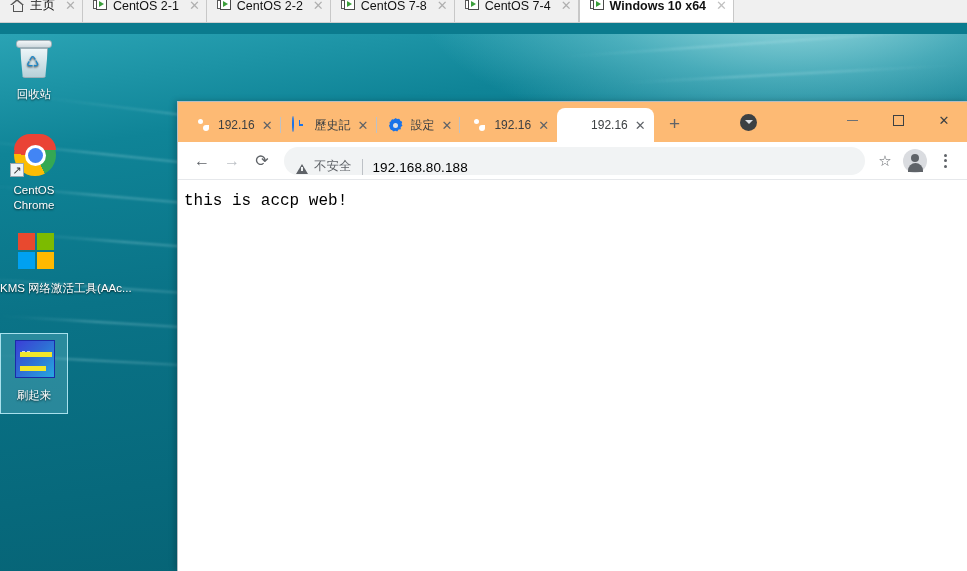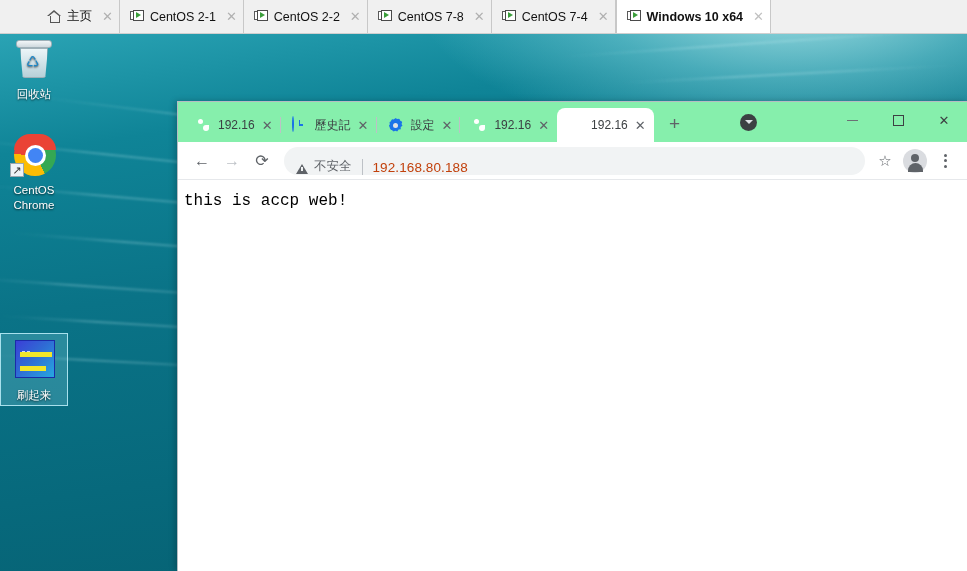--- a/index.html
+++ b/index.html
@@ -11,26 +11,25 @@
   #screen {
     position: relative;
     width: 967px; height: 571px;
     background: #0b7b8e;
     overflow: hidden;
   }
 
   
   #vm-tabstrip {
     position: absolute; left: 0; top: 0;
-    width: 967px; height: 34px;
+    width: 967px; height: 23px;
     background: #f0f0f0;
     border-bottom: 1px solid #cfcfcf;
     display: flex;
     align-items: flex-end;
-    padding-left: 37px;
   }
   .vm-tab {
     position: relative;
     height: 33px;
     display: flex; align-items: center;
     padding: 0 6px 0 10px;
     background: #f0f0f0;
     border-right: 1px solid #c8c8c8;
     font-size: 12.5px;
     color: #111;
@@ -191,21 +190,21 @@
     width: 790px; height: 470px;
     background: #dee1e6;
     border: 1px solid #b6bcc2;
     border-bottom: none; border-right: none;
     box-shadow: -2px 0 6px rgba(0,0,0,0.22);
     display: flex; flex-direction: column;
   }
   #chrome-tabbar {
     height: 40px; position: relative;
     display: flex; align-items: flex-end;
-    background: #86efac;
+    background: #fdba74;
     padding-left: 6px;
   }
   .ch-tab {
     position: relative;
     height: 34px;
     display: flex; align-items: center;
     gap: 7px;
     padding: 0 8px 0 11px;
     font-size: 12px;
     color: #3c4043;
@@ -318,21 +317,21 @@
     border-left: 6px solid transparent; border-right: 6px solid transparent;
     border-bottom: 10px solid #5f6368;
     position: relative; top: -1px;
   }
   #omnibox .warn-tri::after {
     content: ""; position: absolute; left: -1px; top: 3px;
     width: 2px; height: 4px; background: #f1f3f4;
   }
   #omnibox .ins-text { color: #5f6368; font-size: 12.5px; }
   #omnibox .vsep { width: 1px; height: 16px; background: #bdc1c6; margin: 0 4px; }
-  #omnibox .url { color: #c2410c; font-size: 13.5px; letter-spacing: 0.1px; }
+  #omnibox .url { color: #000000; font-size: 13.5px; letter-spacing: 0.1px; }
   .star-glyph { font-size: 15px; color: #5f6368; }
   .avatar-circle {
     width: 24px; height: 24px; border-radius: 50%;
     background: #dadce0; position: relative;
   }
   .avatar-circle::before {
     content: ""; position: absolute; left: 8px; top: 5px;
     width: 8px; height: 8px; border-radius: 50%; background: #5f6368;
   }
   .avatar-circle::after {
@@ -438,22 +437,33 @@
         <span class="chrome-logo">
           <span class="topred"></span>
           <span class="inner"></span>
           <span class="inner2"></span>
         </span>
         <span class="shortcut-arrow">↗</span>
       </div>
       <div>CentOS Chrome</div>
     </div>
 
-
-    <div class="desk-icon selected" style="left:0px; top:299px; width:68px; padding-top:3px; padding-bottom:2px;">
+    <div class="desk-icon" style="left:0px; top:196px; width:72px;">
+      <div class="glyph">
+        <span class="winlogo">
+          <span class="q1"></span>
+            <span class="q2"></span>
+            <span class="q3"></span>
+            <span class="q4"></span>
+        </span>
+      </div>
+      <div style="white-space:nowrap;">KMS 网络激活工具(AAc...</div>
+    </div>
+
+    <div class="desk-icon selected" style="left:0px; top:299px; width:68px; padding-top:3px; padding-bottom:10px;">
       <div class="glyph">
         <span class="bluewin">
           <span class="dots"><i></i><i></i></span>
           <span class="bar1"></span>
           <span class="bar2"></span>
         </span>
       </div>
       <div>刷起来</div>
     </div>
 

